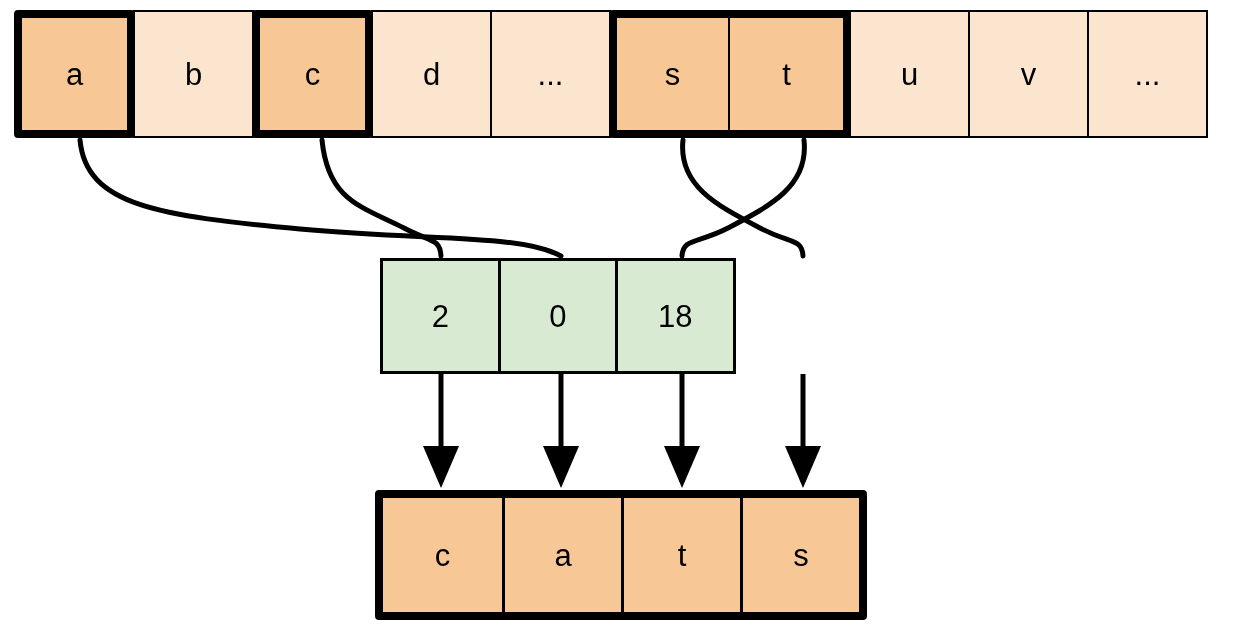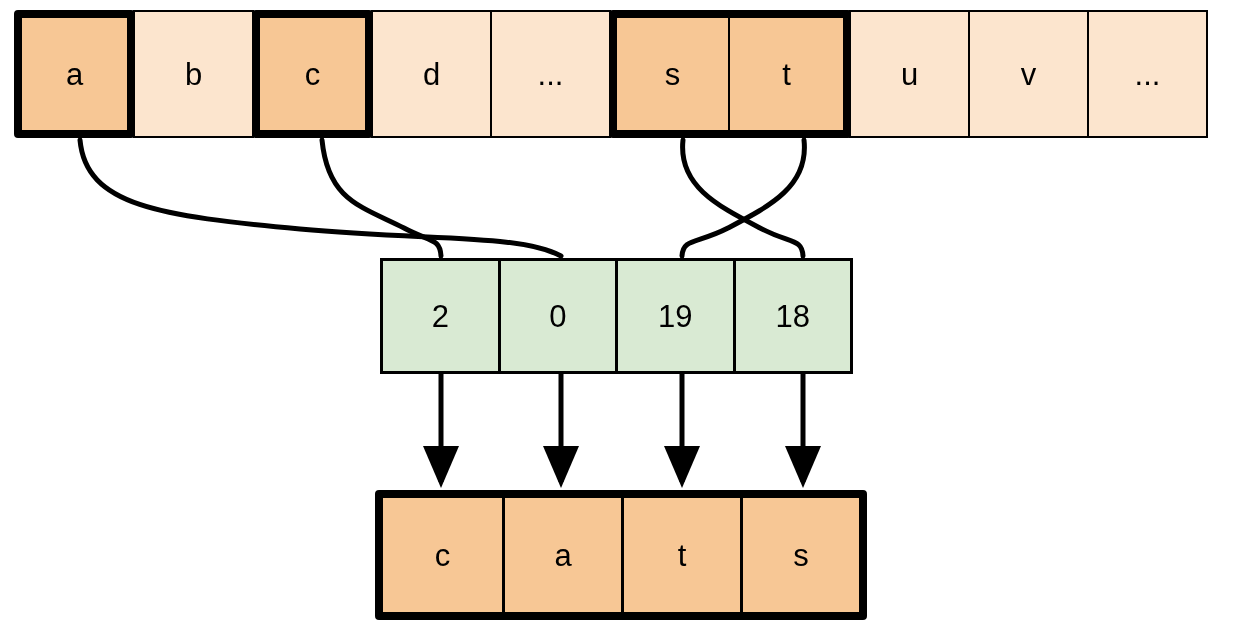--- a/index.html
+++ b/index.html
@@ -183,23 +183,20 @@
   </div>
 
   <div class="row" id="index-row">
     <div class="cell">
       <span>2</span>
     </div>
     <div class="cell">
       <span>0</span>
     </div>
     <div class="cell">
-      <span>19</span>
-    </div>
-    <div class="cell">
       <span>18</span>
     </div>
   </div>
 
   <div class="row" id="result-row">
     <div class="cell">
       <span>c</span>
     </div>
     <div class="cell">
       <span>a</span>

